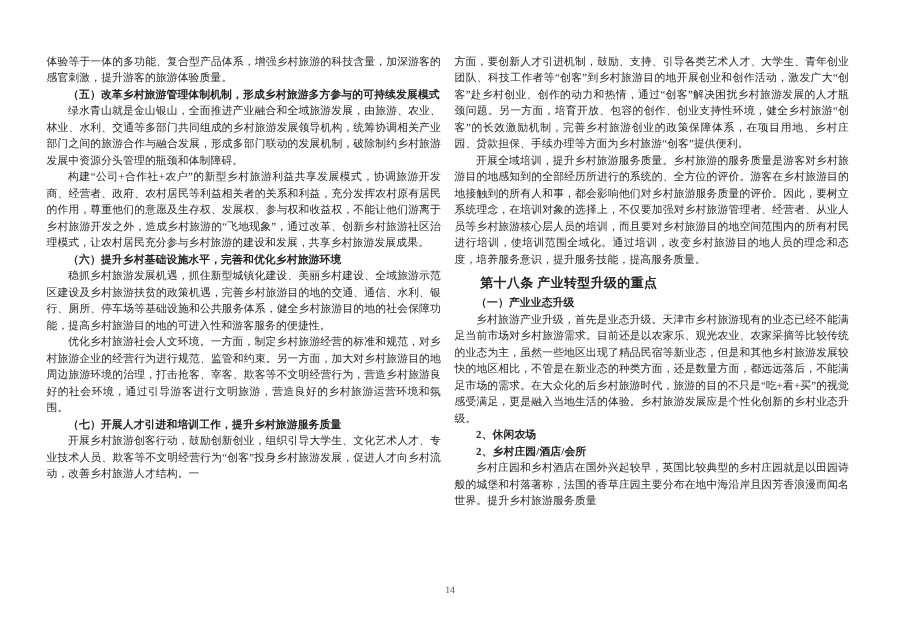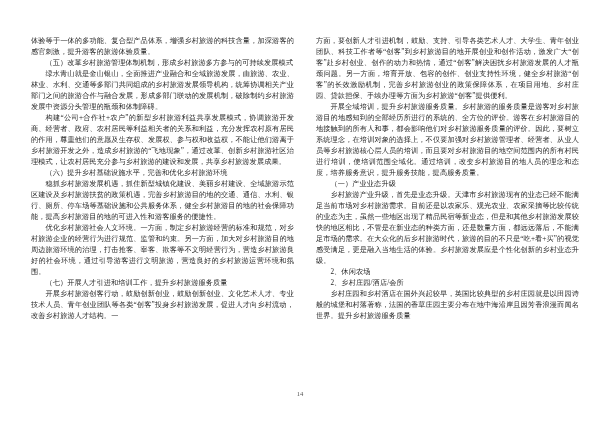--- a/index.html
+++ b/index.html
@@ -11,39 +11,39 @@
     position: relative;
     width: 600px;
     height: 423px;
     background: #ffffff;
     overflow: hidden;
     font-family: "Liberation Serif", "DejaVu Serif", serif;
     color: #262626;
   }
   .columns {
     display: flex;
-    gap: 22px;
+    gap: 9px;
     padding: 36px 30px 0 31px;
   }
   .col {
     width: 263px;
     flex: 0 0 263px;
   }
   .col p {
     margin: 0;
     font-size: 7.2px;
     line-height: 11px;
     text-align: justify;
     letter-spacing: 0.1px;
     word-break: break-all;
   }
   .para { text-indent: 2em; }
   .para.cont { text-indent: 0; }
   .heading {
-    font-weight: normal;
+    font-weight: bold;
     text-indent: 2em;
   }
   .heading.major {
     font-size: 8.6px !important;
     margin: 4px 0 3px !important;
     letter-spacing: 0.3px;
   }
   .footer {
     position: absolute;
     left: 0;
@@ -61,25 +61,26 @@
   <div class="columns">
     <div class="col" id="col-left">
         <p class="para cont">体验等于一体的多功能、复合型产品体系，增强乡村旅游的科技含量，加深游客的感官刺激，提升游客的旅游体验质量。</p>
         <p class="heading">（五）改革乡村旅游管理体制机制，形成乡村旅游多方参与的可持续发展模式</p>
         <p class="para">绿水青山就是金山银山，全面推进产业融合和全域旅游发展，由旅游、农业、林业、水利、交通等多部门共同组成的乡村旅游发展领导机构，统筹协调相关产业部门之间的旅游合作与融合发展，形成多部门联动的发展机制，破除制约乡村旅游发展中资源分头管理的瓶颈和体制障碍。</p>
         <p class="para">构建“公司+合作社+农户”的新型乡村旅游利益共享发展模式，协调旅游开发商、经营者、政府、农村居民等利益相关者的关系和利益，充分发挥农村原有居民的作用，尊重他们的意愿及生存权、发展权、参与权和收益权，不能让他们游离于乡村旅游开发之外，造成乡村旅游的“飞地现象”，通过改革、创新乡村旅游社区治理模式，让农村居民充分参与乡村旅游的建设和发展，共享乡村旅游发展成果。</p>
         <p class="heading">（六）提升乡村基础设施水平，完善和优化乡村旅游环境</p>
         <p class="para">稳抓乡村旅游发展机遇，抓住新型城镇化建设、美丽乡村建设、全域旅游示范区建设及乡村旅游扶贫的政策机遇，完善乡村旅游目的地的交通、通信、水利、银行、厕所、停车场等基础设施和公共服务体系，健全乡村旅游目的地的社会保障功能，提高乡村旅游目的地的可进入性和游客服务的便捷性。</p>
         <p class="para">优化乡村旅游社会人文环境。一方面，制定乡村旅游经营的标准和规范，对乡村旅游企业的经营行为进行规范、监管和约束。另一方面，加大对乡村旅游目的地周边旅游环境的治理，打击抢客、宰客、欺客等不文明经营行为，营造乡村旅游良好的社会环境，通过引导游客进行文明旅游，营造良好的乡村旅游运营环境和氛围。</p>
         <p class="heading">（七）开展人才引进和培训工作，提升乡村旅游服务质量</p>
-        <p class="para">开展乡村旅游创客行动，鼓励创新创业，鼓励创新创业、文化艺术人才、专业技术人员、青年创业团队等各类“创客”投身乡村旅游发展，促进人才向乡村流动，改善乡村旅游人才结构。一</p>
+        <p class="para">开展乡村旅游创客行动，鼓励创新创业，组织引导大学生、文化艺术人才、专业技术人员、欺客等不文明经营行为“创客”投身乡村旅游发展，促进人才向乡村流动，改善乡村旅游人才结构。一</p>
       </div>
     <div class="col" id="col-right">
         <p class="para cont">方面，要创新人才引进机制，鼓励、支持、引导各类艺术人才、大学生、青年创业团队、科技工作者等“创客”到乡村旅游目的地开展创业和创作活动，激发广大“创客”赴乡村创业、创作的动力和热情，通过“创客”解决困扰乡村旅游发展的人才瓶颈问题。另一方面，培育开放、包容的创作、创业支持性环境，健全乡村旅游“创客”的长效激励机制，完善乡村旅游创业的政策保障体系，在项目用地、乡村庄园、贷款担保、手续办理等方面为乡村旅游“创客”提供便利。</p>
         <p class="para">开展全域培训，提升乡村旅游服务质量。乡村旅游的服务质量是游客对乡村旅游目的地感知到的全部经历所进行的系统的、全方位的评价。游客在乡村旅游目的地接触到的所有人和事，都会影响他们对乡村旅游服务质量的评价。因此，要树立系统理念，在培训对象的选择上，不仅要加强对乡村旅游管理者、经营者、从业人员等乡村旅游核心层人员的培训，而且要对乡村旅游目的地空间范围内的所有村民进行培训，使培训范围全域化。通过培训，改变乡村旅游目的地人员的理念和态度，培养服务意识，提升服务技能，提高服务质量。</p>
+        <p class="heading major">第十八条 产业转型升级的重点</p>
         <p class="heading">（一）产业业态升级</p>
         <p class="para">乡村旅游产业升级，首先是业态升级。天津市乡村旅游现有的业态已经不能满足当前市场对乡村旅游需求。目前还是以农家乐、观光农业、农家采摘等比较传统的业态为主，虽然一些地区出现了精品民宿等新业态，但是和其他乡村旅游发展较快的地区相比，不管是在新业态的种类方面，还是数量方面，都远远落后，不能满足市场的需求。在大众化的后乡村旅游时代，旅游的目的不只是“吃+看+买”的视觉感受满足，更是融入当地生活的体验。乡村旅游发展应是个性化创新的乡村业态升级。</p>
         <p class="heading">2、休闲农场</p>
         <p class="heading">2、乡村庄园/酒店/会所</p>
         <p class="para">乡村庄园和乡村酒店在国外兴起较早，英国比较典型的乡村庄园就是以田园诗般的城堡和村落著称，法国的香草庄园主要分布在地中海沿岸且因芳香浪漫而闻名世界。提升乡村旅游服务质量</p>
       </div>
   </div>
   <div class="footer">14</div>
 </div>
 

